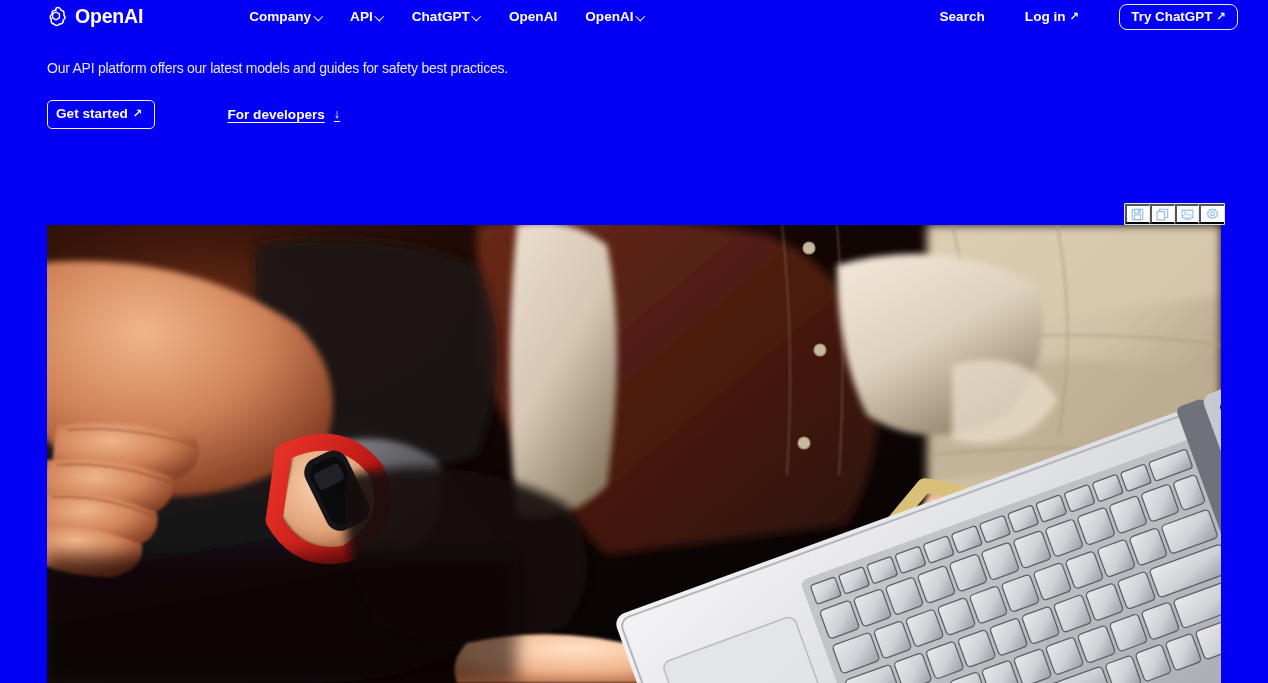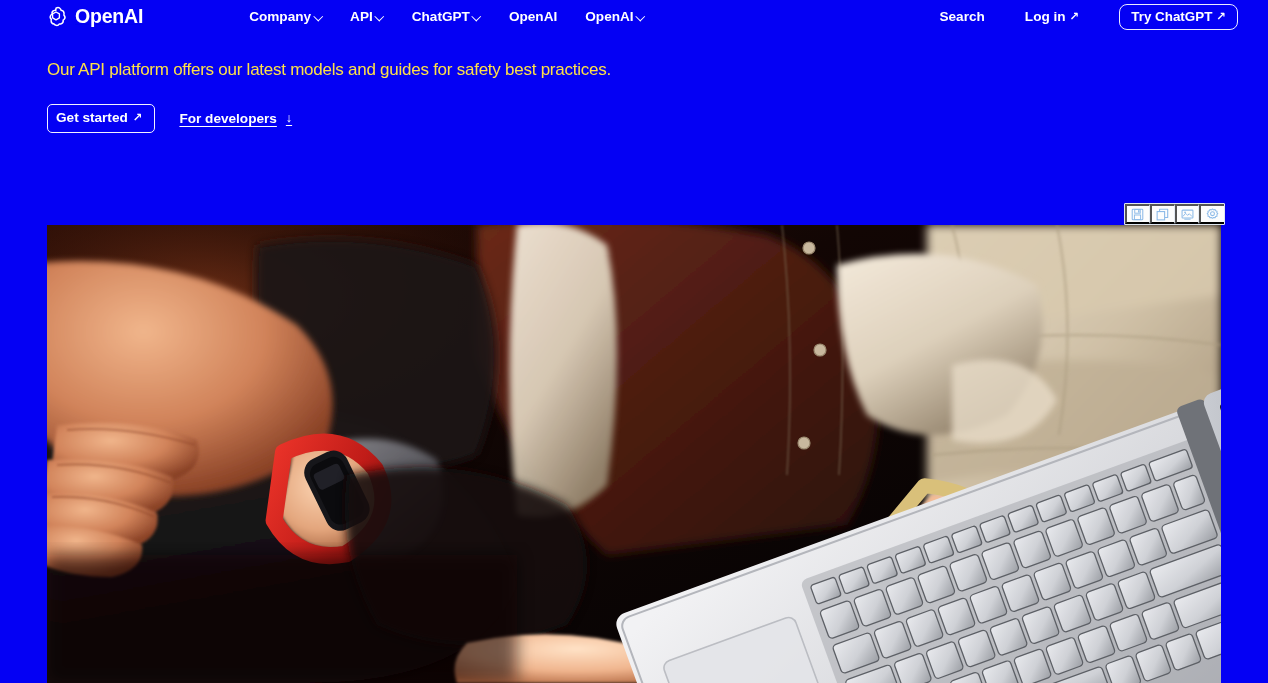--- a/index.html
+++ b/index.html
@@ -136,25 +136,25 @@
     white-space: pre-line;
   }
 
   .hero-right {
     flex: 1;
     padding-top: 13px;
     padding-left: 0px;
     max-width: 585px;
   }
   .hero-sub {
-    font-size: 17px;
+    font-size: 14px;
     line-height: 1.30;
     font-weight: 400;
     letter-spacing: -0.25px;
-    color: #fde047;
+    color: #e5e5e5;
     max-width: 568px;
   }
   .hero-actions {
     margin-top: 23px;
     display: flex;
     align-items: center;
     gap: 24px;
   }
   .btn-get-started {
     border: 1.3px solid rgba(255,255,255,0.95);
@@ -175,20 +175,21 @@
     font-size: 13.6px;
     font-weight: 700;
     color: #fff;
     text-decoration: underline;
     text-underline-offset: 2.5px;
     display: inline-flex;
     align-items: center;
     gap: 9px;
     cursor: pointer;
     line-height: 1;
+    margin-left: 48px;
   }
   .arrow-down {
     display: inline-block;
     font-size: 12.5px;
     line-height: 1;
     text-decoration: none;
   }
 
   
   .float-toolbar {

